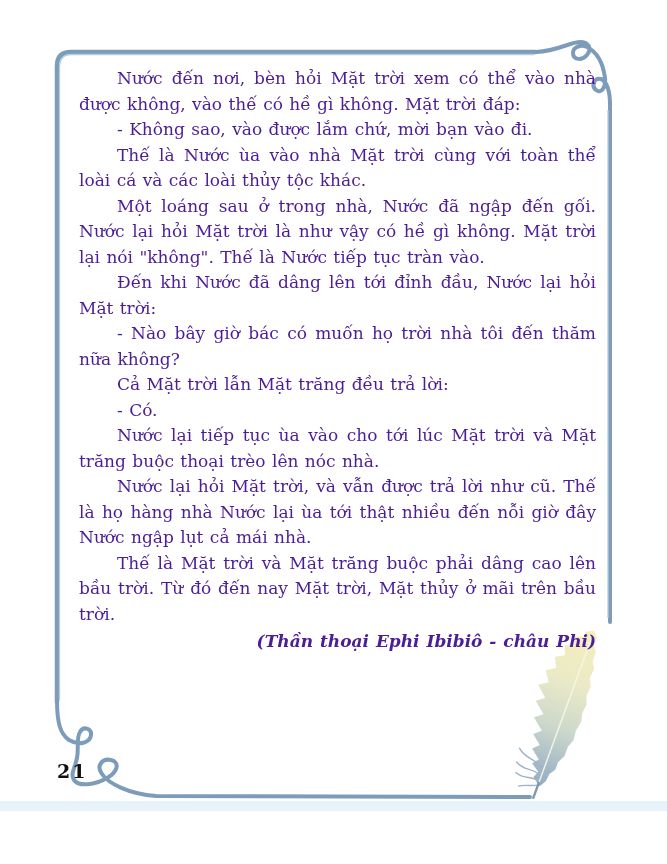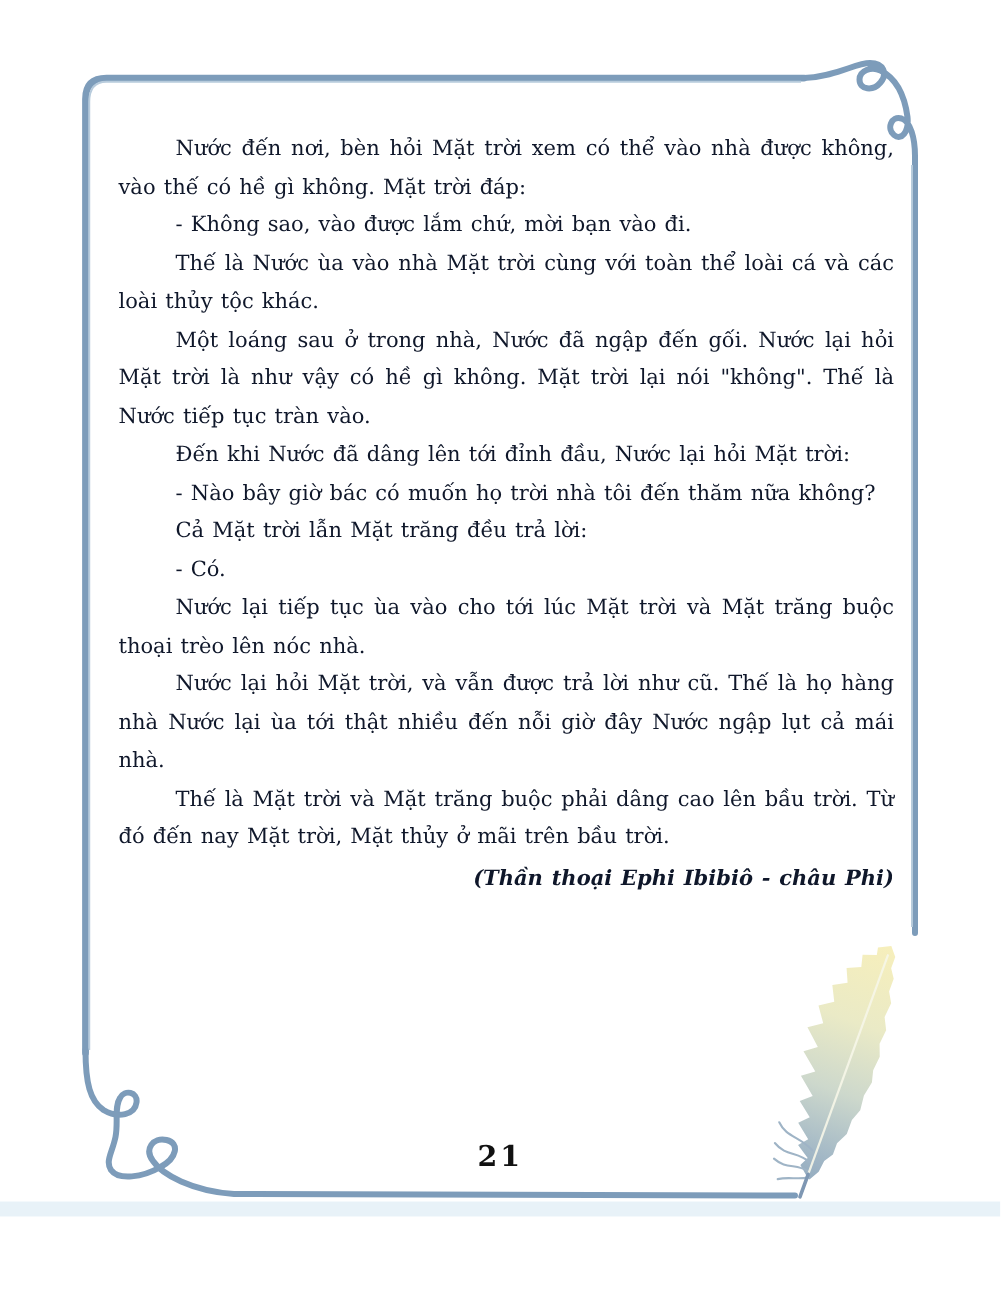--- a/index.html
+++ b/index.html
@@ -20,44 +20,42 @@
     left: 0;
     top: 0;
     width: 667px;
     height: 864px;
   }
   .content {
     position: absolute;
     left: 79px;
     top: 66px;
     width: 517px;
-    color: #0f172a;
-    font-size: 14px;
+    color: #4c1d95;
+    font-size: 17px;
     line-height: 25.5px;
-    margin-top: 21px;
   }
   .content p {
     margin: 0;
     text-indent: 38px;
     text-align: justify;
     word-spacing: 1px;
   }
   .content p.attribution {
     text-align: right;
     text-indent: 0;
     font-style: italic;
     font-weight: bold;
     margin-top: 2px;
   }
   .page-number {
     position: absolute;
     left: 57px;
     width: 553px;
     top: 760px;
-    text-align: center;
     font-weight: bold;
     font-size: 19px;
     letter-spacing: 2px;
     color: #111111;
   }
 </style>
 </head>
 <body>
 
 <div class="page">

